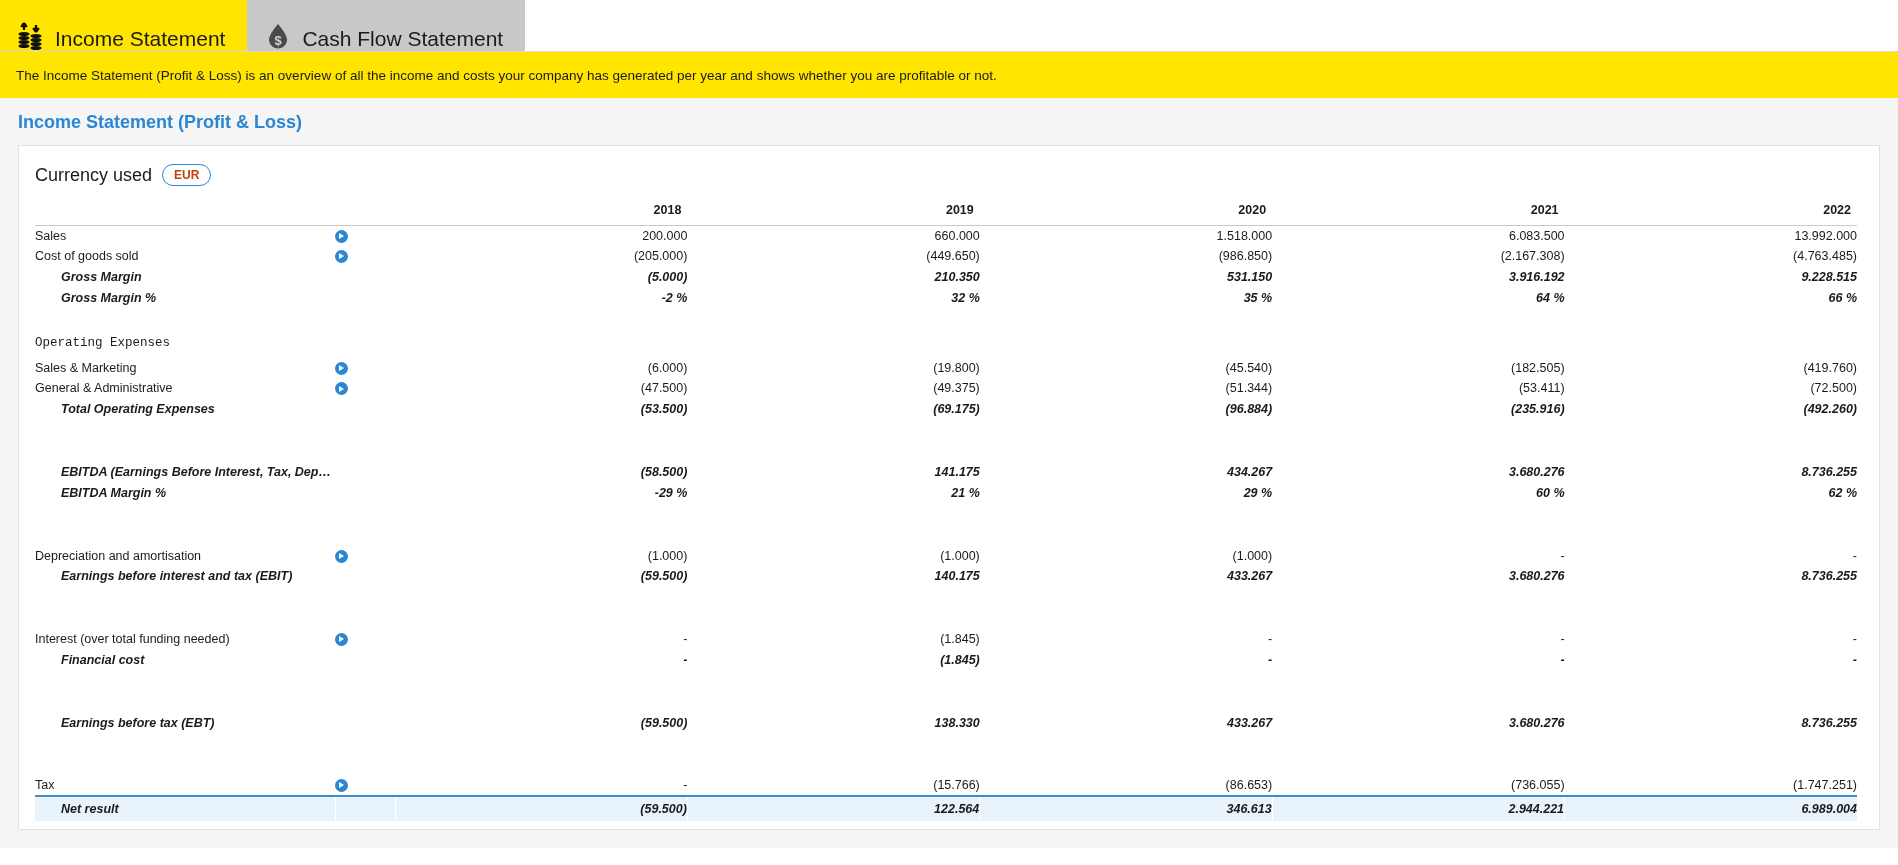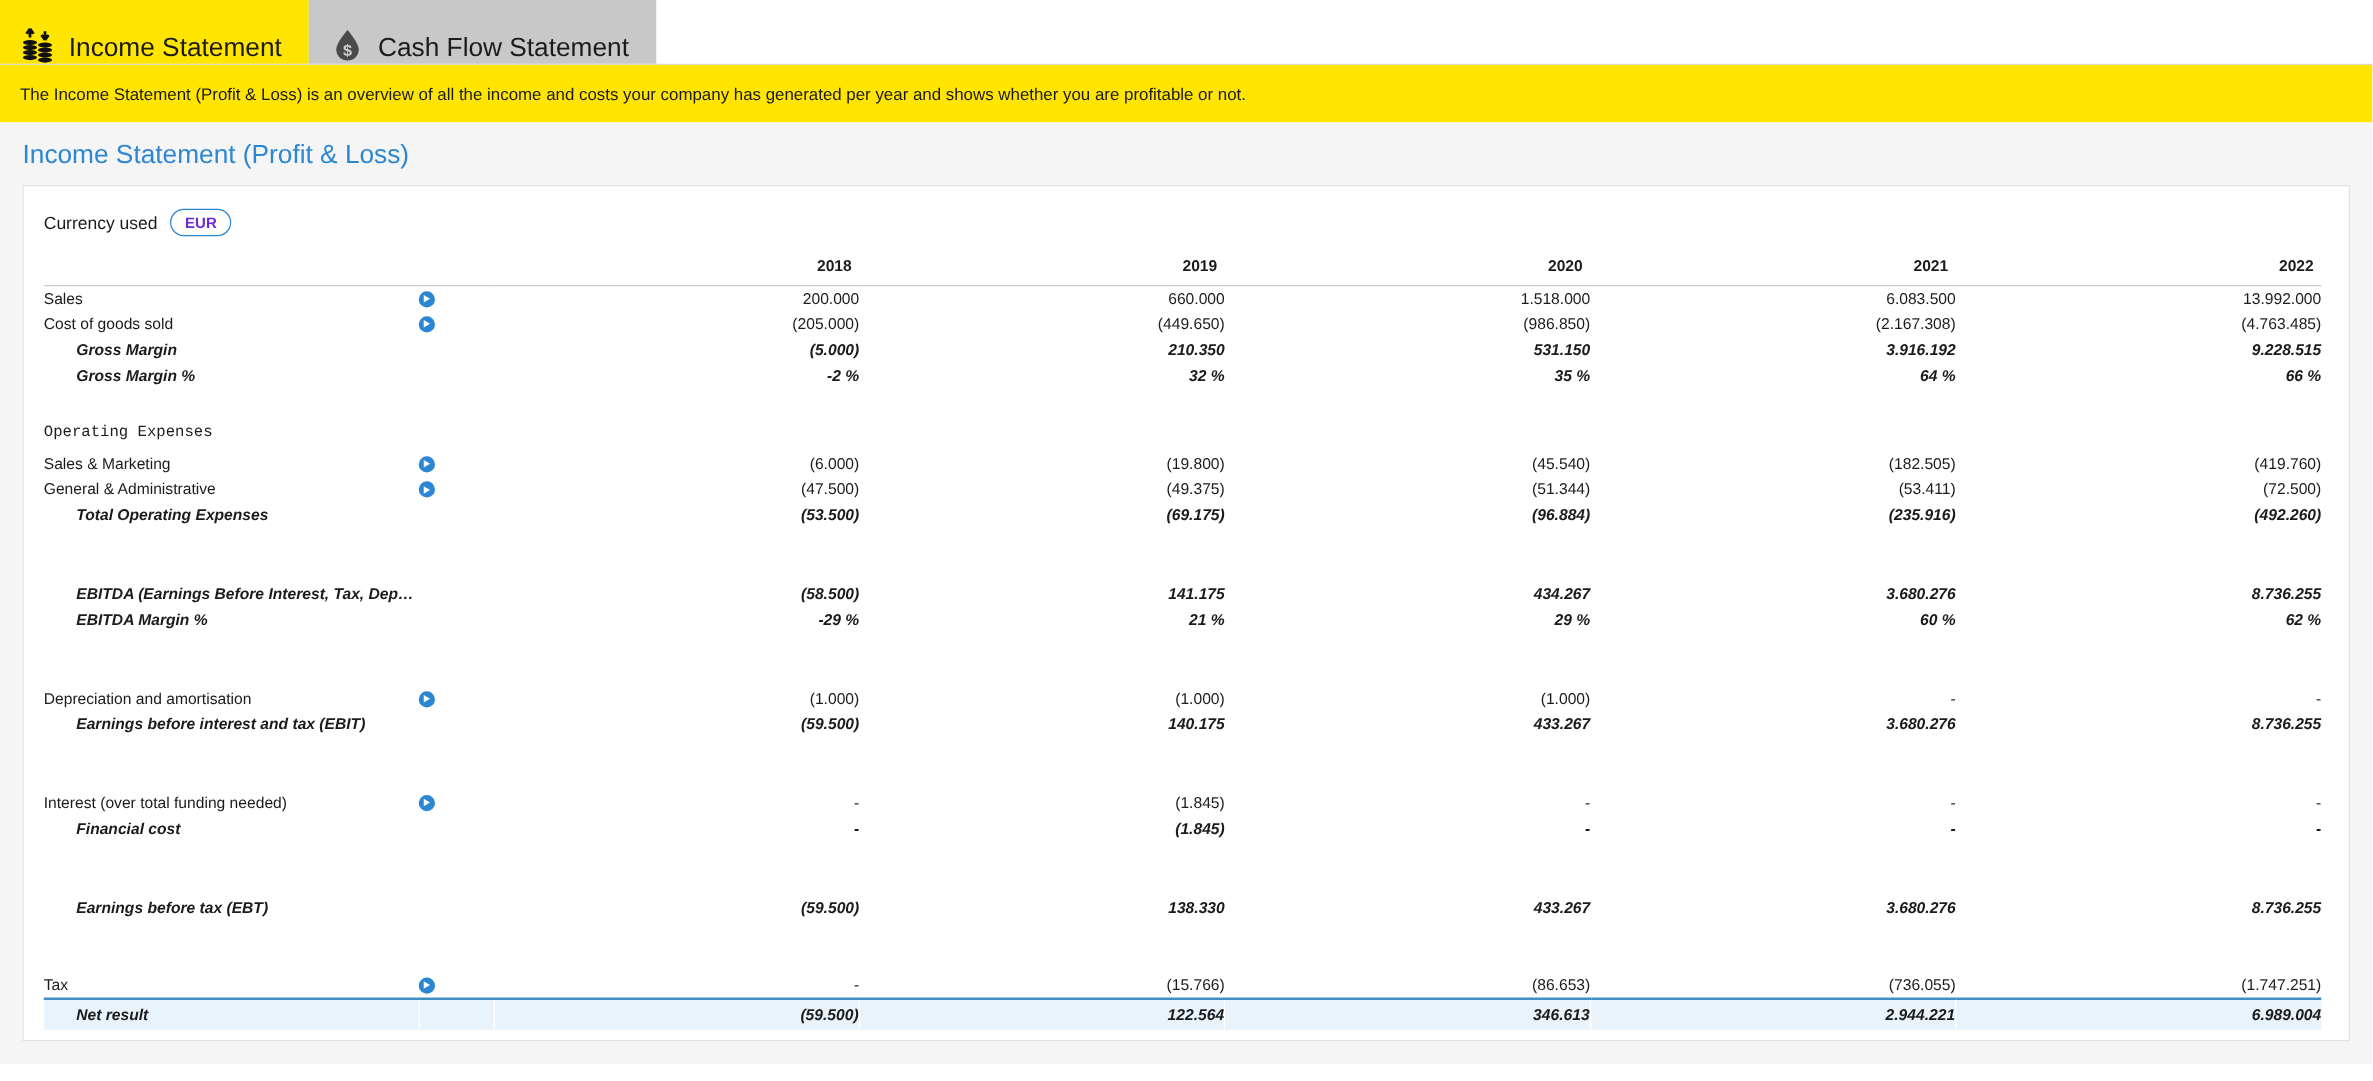--- a/index.html
+++ b/index.html
@@ -40,46 +40,46 @@
     height: 46px;
     display: flex;
     align-items: center;
     padding: 0 16px;
   }
   .infobar-text { font-size: 13.5px; color: #1b1b1b; }
 
   
   .page-title-wrap { background: #f5f5f5; padding: 14px 18px 12px 18px; }
   .page-title {
-    font-size: 21px;
-    font-weight: normal;
+    font-size: 18px;
+    font-weight: bold;
     color: #2b87d4;
   }
 
   
   .card-outer { background: #f5f5f5; padding: 0 18px 18px 18px; height: 703px; }
   .card {
     background: #ffffff;
     border: 1px solid #e2e2e2;
     height: 100%;
     padding: 14px 22px 0 16px;
     overflow: hidden;
   }
 
   .currency-row {
     display: flex;
     align-items: center;
     gap: 10px;
     height: 30px;
     margin-bottom: 6px;
   }
-  .currency-label { font-size: 14px; color: #1b1b1b; }
+  .currency-label { font-size: 18px; color: #1b1b1b; }
   .currency-pill {
     border: 1px solid #2b87d4;
-    color: #6d28d9;
+    color: #c2410c;
     font-size: 12px;
     font-weight: bold;
     border-radius: 13px;
     padding: 4px 11px;
     line-height: 1;
     cursor: pointer;
     background: #fff;
     text-align: right;
   }
 

